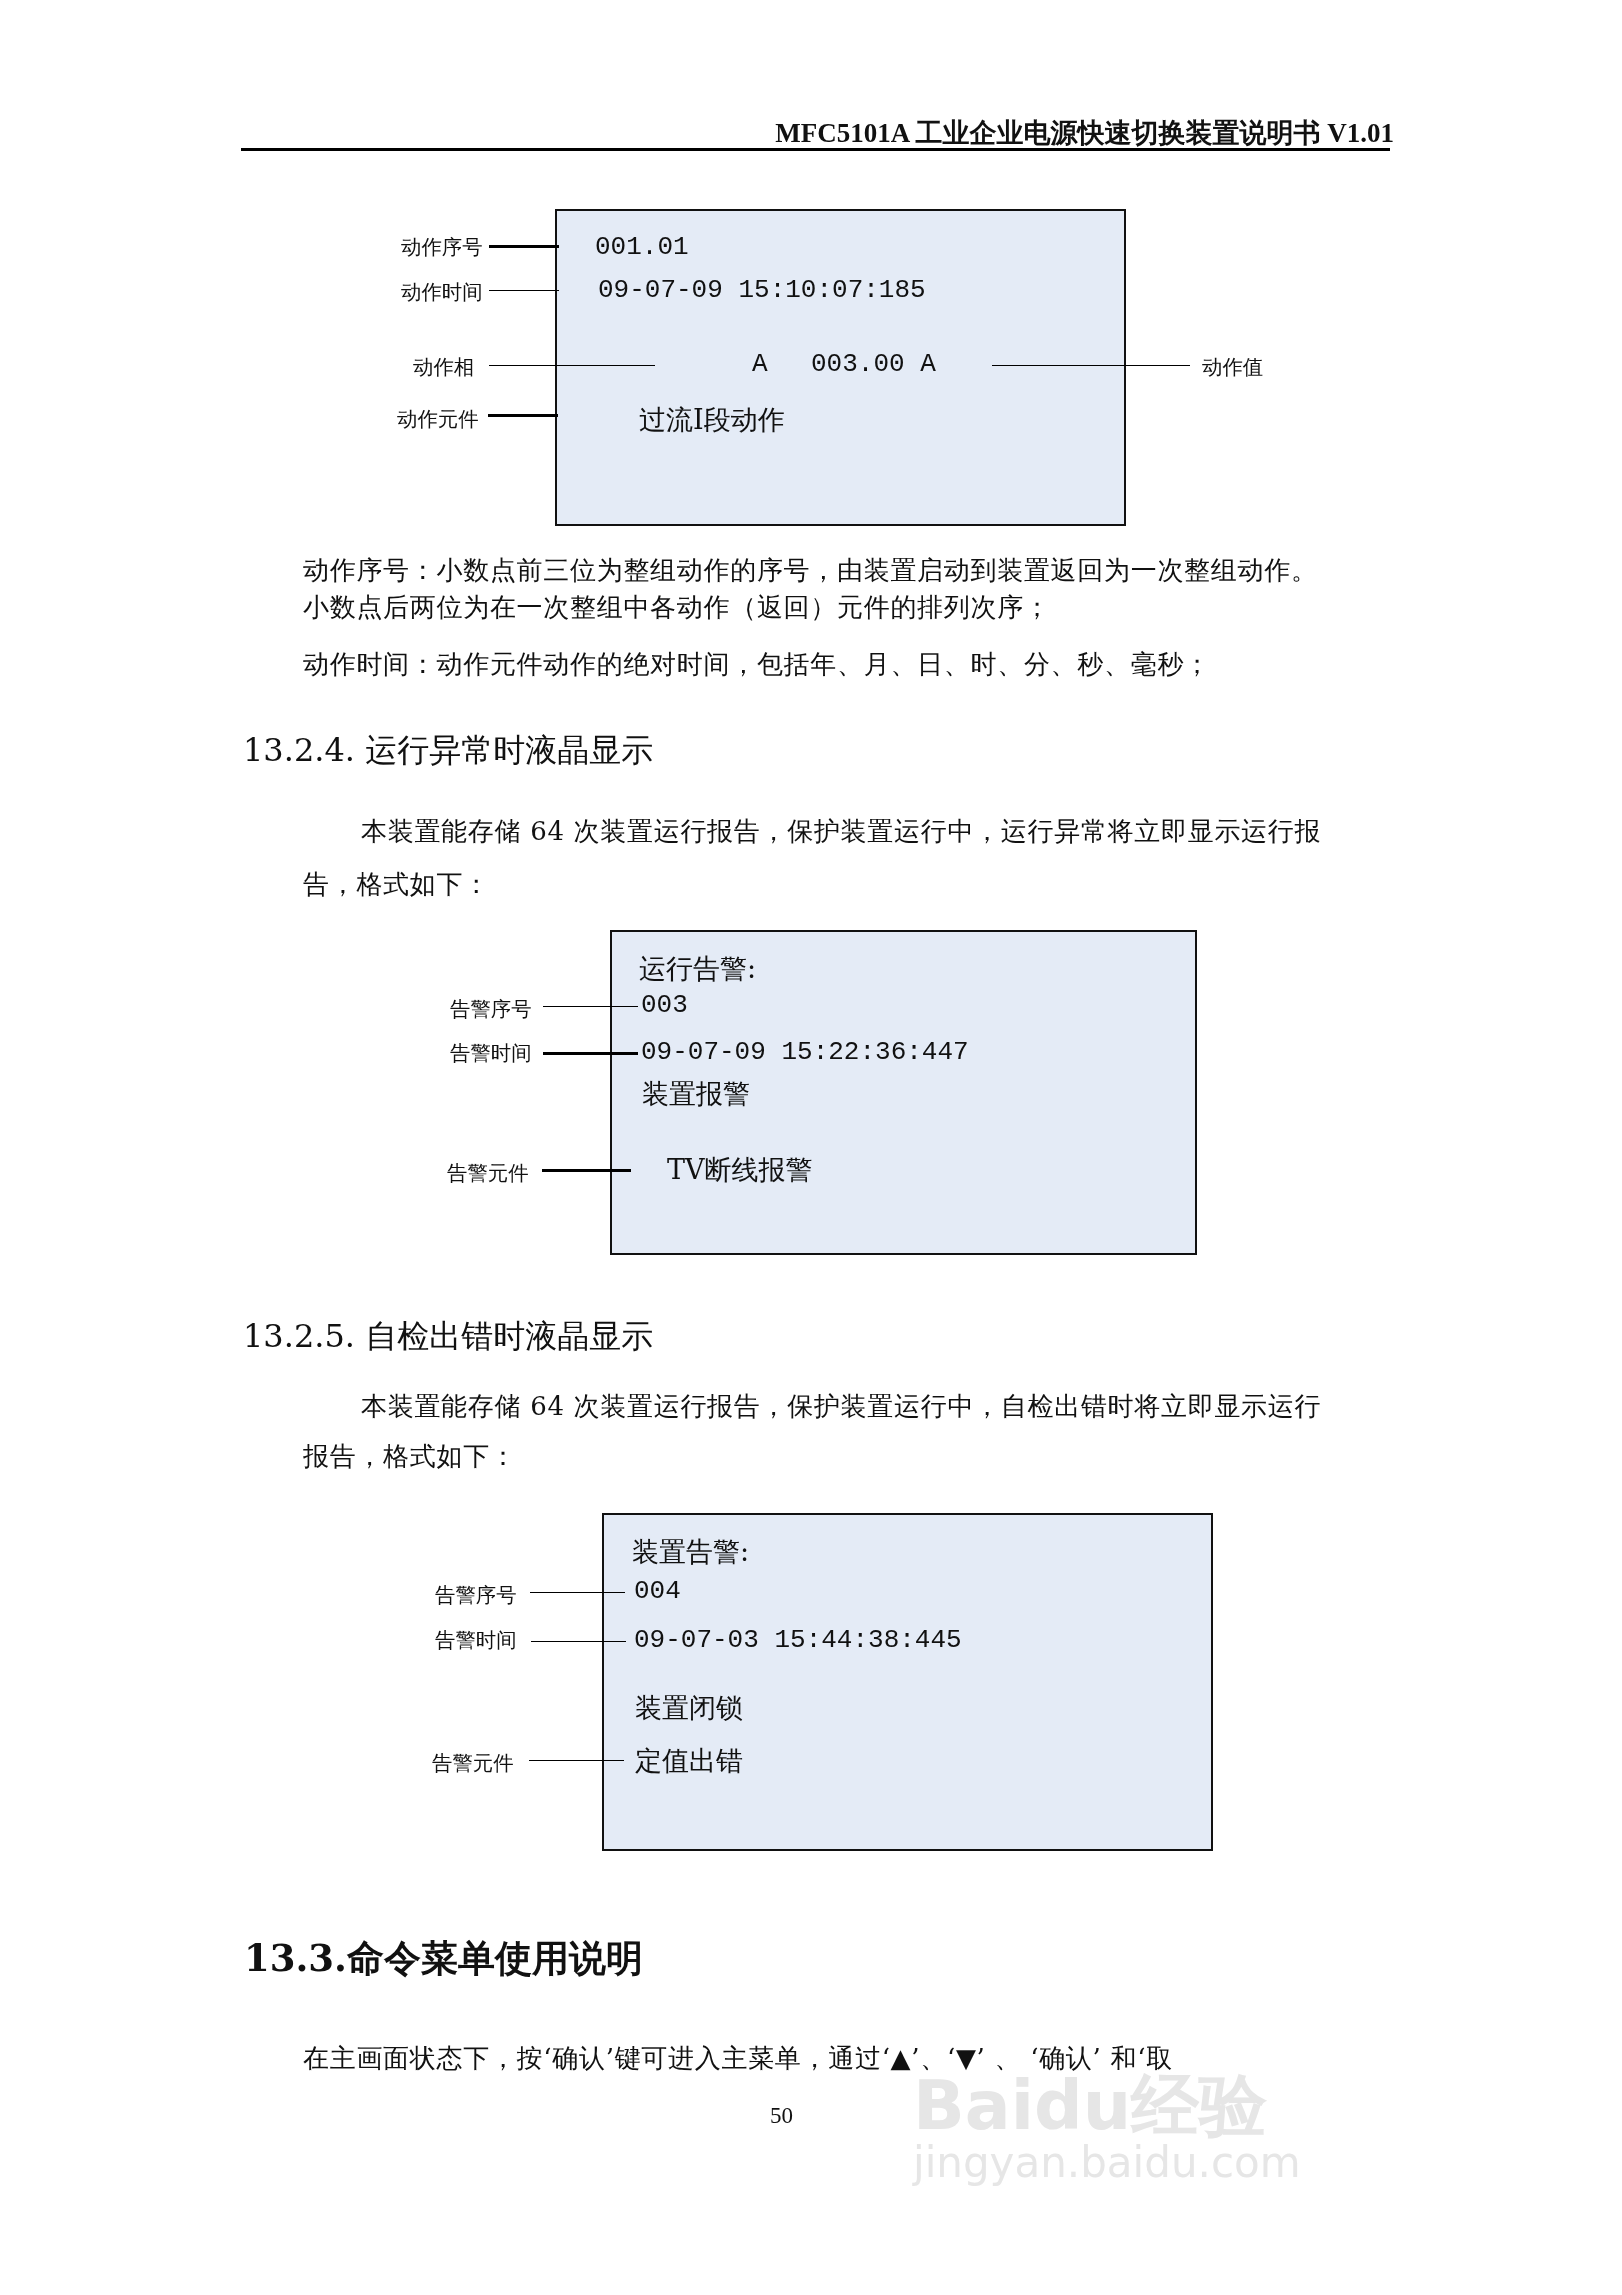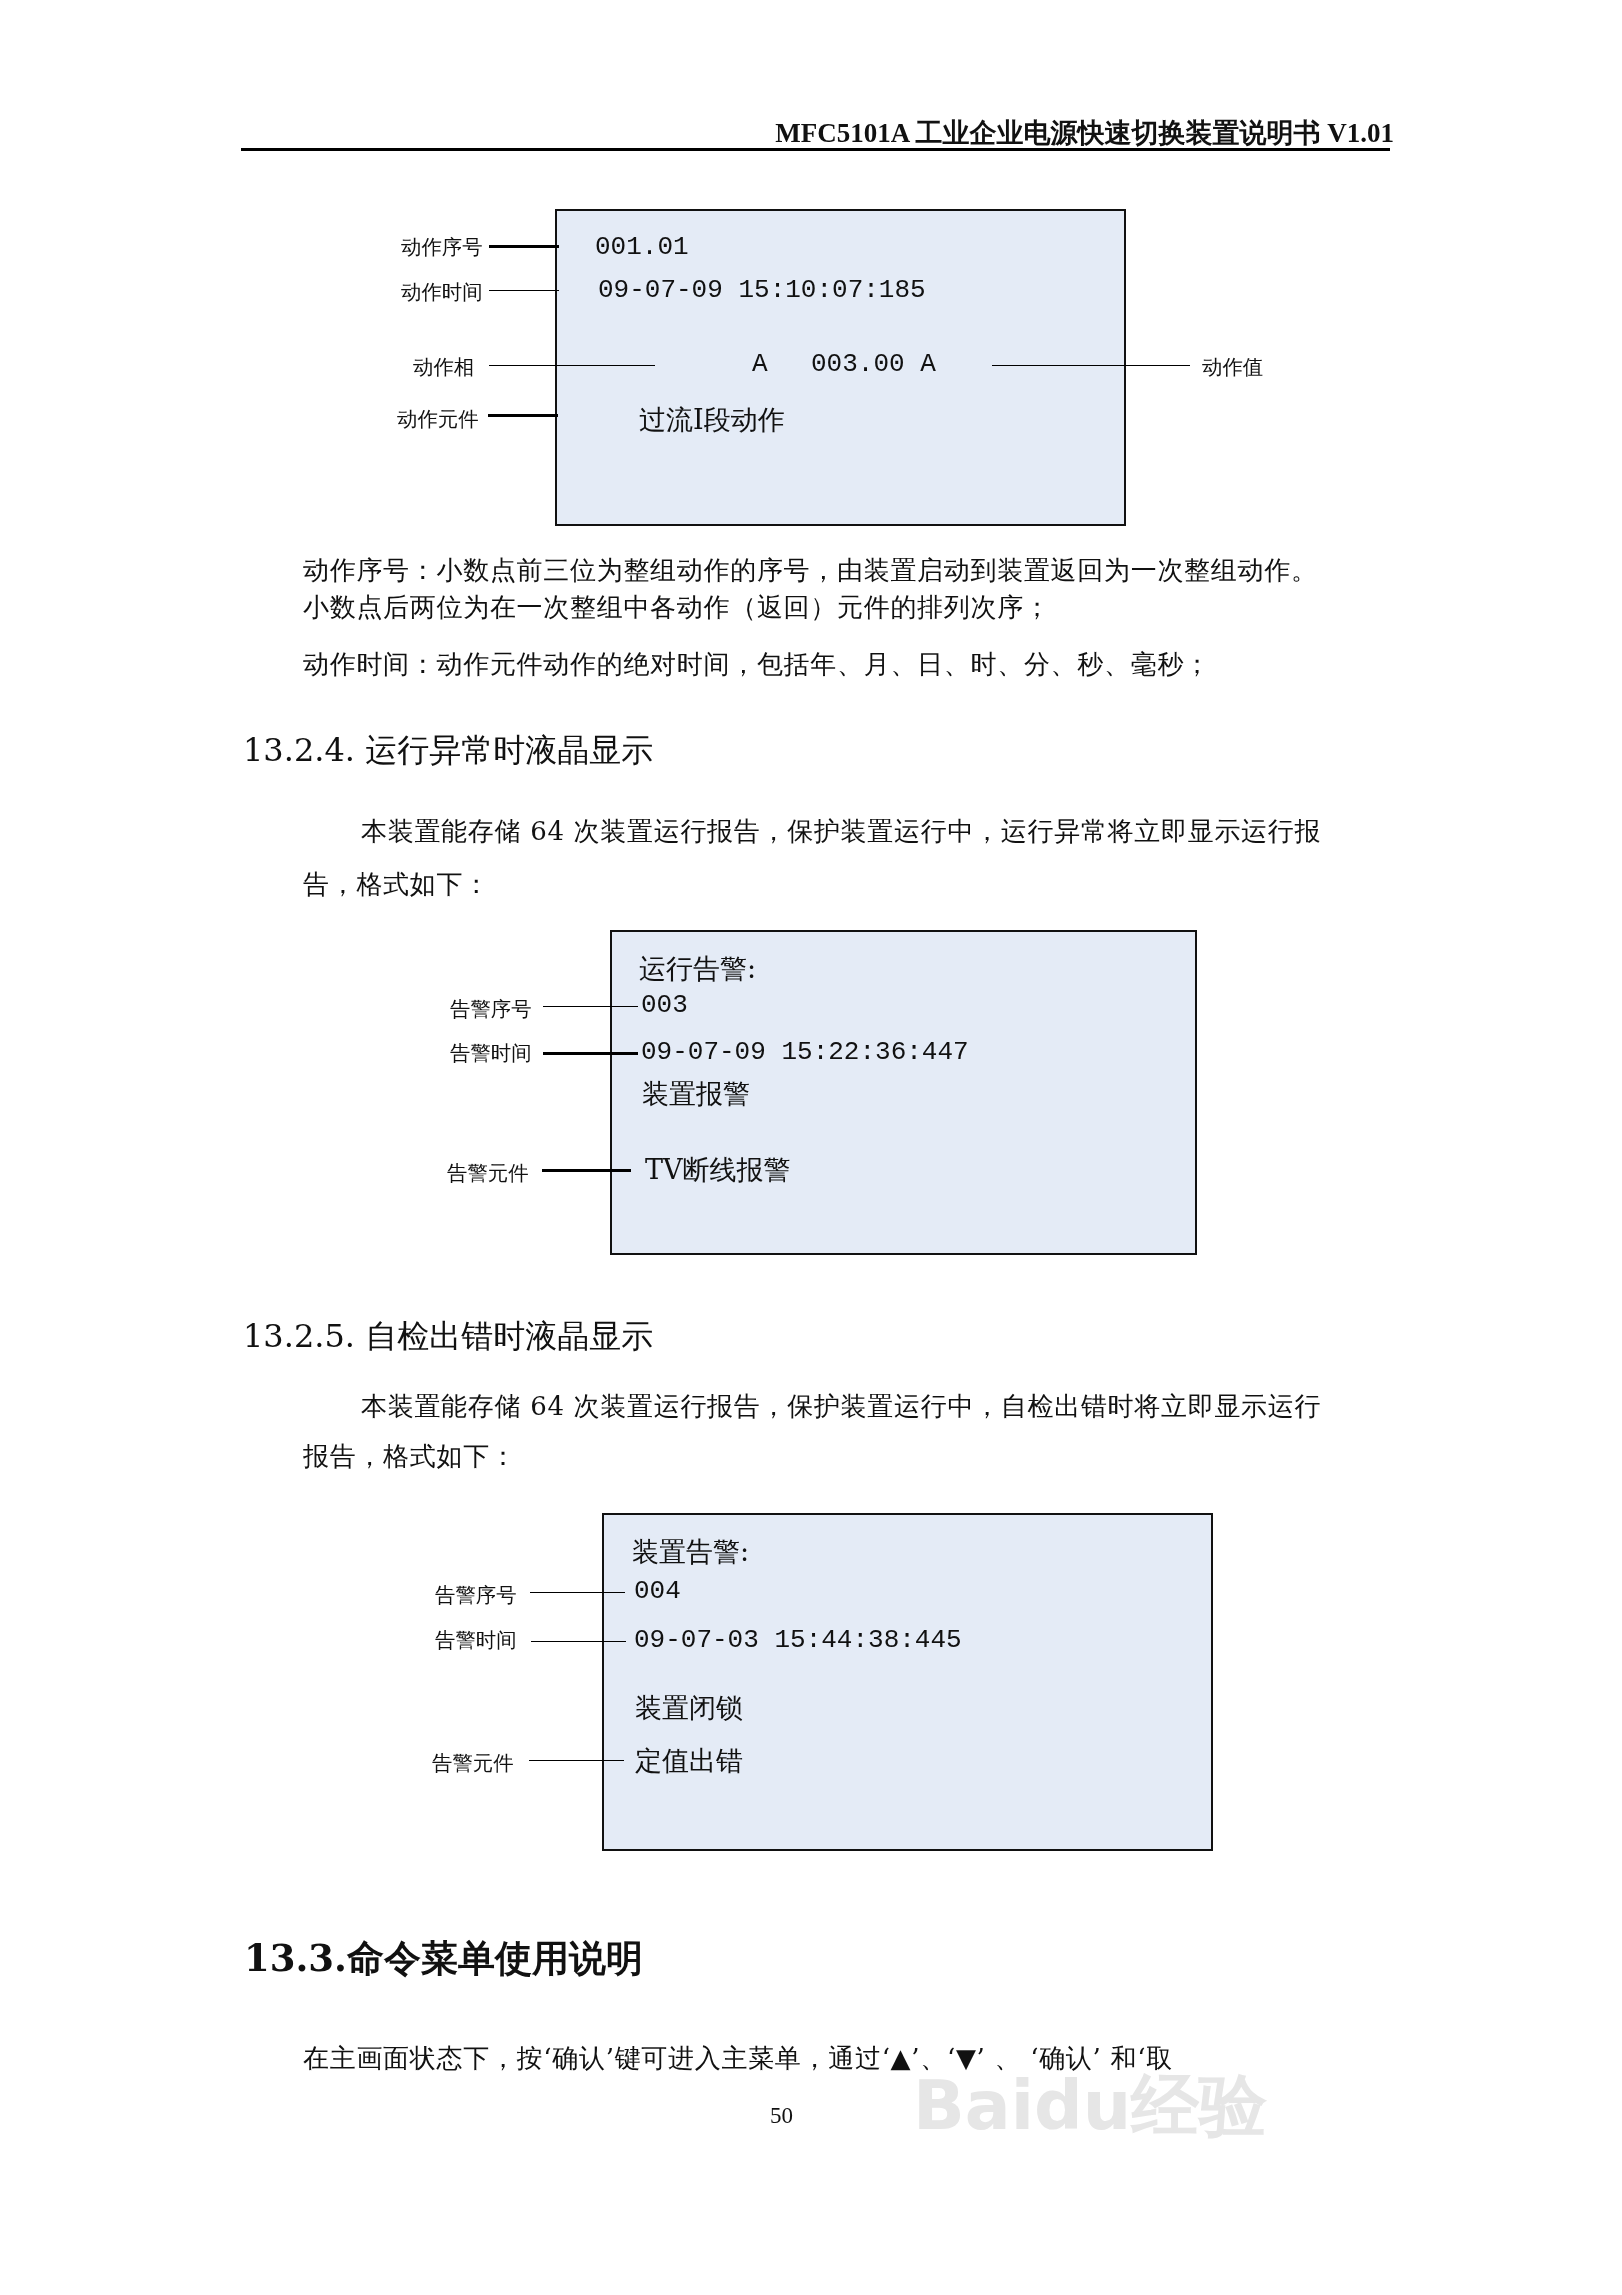--- a/index.html
+++ b/index.html
@@ -66,21 +66,21 @@
   <div class="abs lcd-text" style="left:641px;top:990px;">003</div>
 
   <div class="abs callout" style="left:450px;top:1039px;">告警时间</div>
   <div class="abs line thick" style="left:543px;top:1052px;width:95px;"></div>
   <div class="abs lcd-text" style="left:641px;top:1037px;">09-07-09 15:22:36:447</div>
 
   <div class="abs cjk-text" style="left:642px;top:1076px;">装置报警</div>
 
   <div class="abs callout" style="left:447px;top:1159px;">告警元件</div>
   <div class="abs line thick" style="left:542px;top:1169px;width:89px;"></div>
-  <div class="abs cjk-text" style="left:645px;top:1152px;">TV断线报警</div>
+  <div class="abs cjk-text" style="left:667px;top:1152px;">TV断线报警</div>
 </div>
 
 <div class="abs h3" style="left:243px;top:1315px;">13.2.5.  自检出错时液晶显示</div>
 <div class="abs body-text" style="left:361px;top:1389px;">本装置能存储 64 次装置运行报告，保护装置运行中，自检出错时将立即显示运行</div>
 <div class="abs body-text" style="left:303px;top:1439px;">报告，格式如下：</div>
 
 <div>
   <div class="abs lcd" style="left:602px;top:1513px;width:611px;height:338px;"></div>
   <div class="abs cjk-text" style="left:632px;top:1534px;">装置告警:</div>
 
@@ -99,14 +99,15 @@
   <div class="abs cjk-text" style="left:635px;top:1743px;">定值出错</div>
 </div>
 
 <div class="abs h2" style="left:244px;top:1934px;">13.3.命令菜单使用说明</div>
 <div class="abs body-text" style="left:303px;top:2041px;">在主画面状态下，按‘确认’键可进入主菜单，通过‘▲’、‘▼’ 、 ‘确认’ 和‘取</div>
 
 <div class="abs page-num" style="left:770px;top:2103px;">50</div>
 
 <div class="abs watermark" style="left:913px;top:2072px;">
   <div style="font-size:68px;line-height:1;margin-left:0;">Baidu经验</div>
+  <div style="font-size:42px;line-height:1.1;font-weight:normal;">jingyan.baidu.com</div>
 </div>
 
 
 </body></html>

